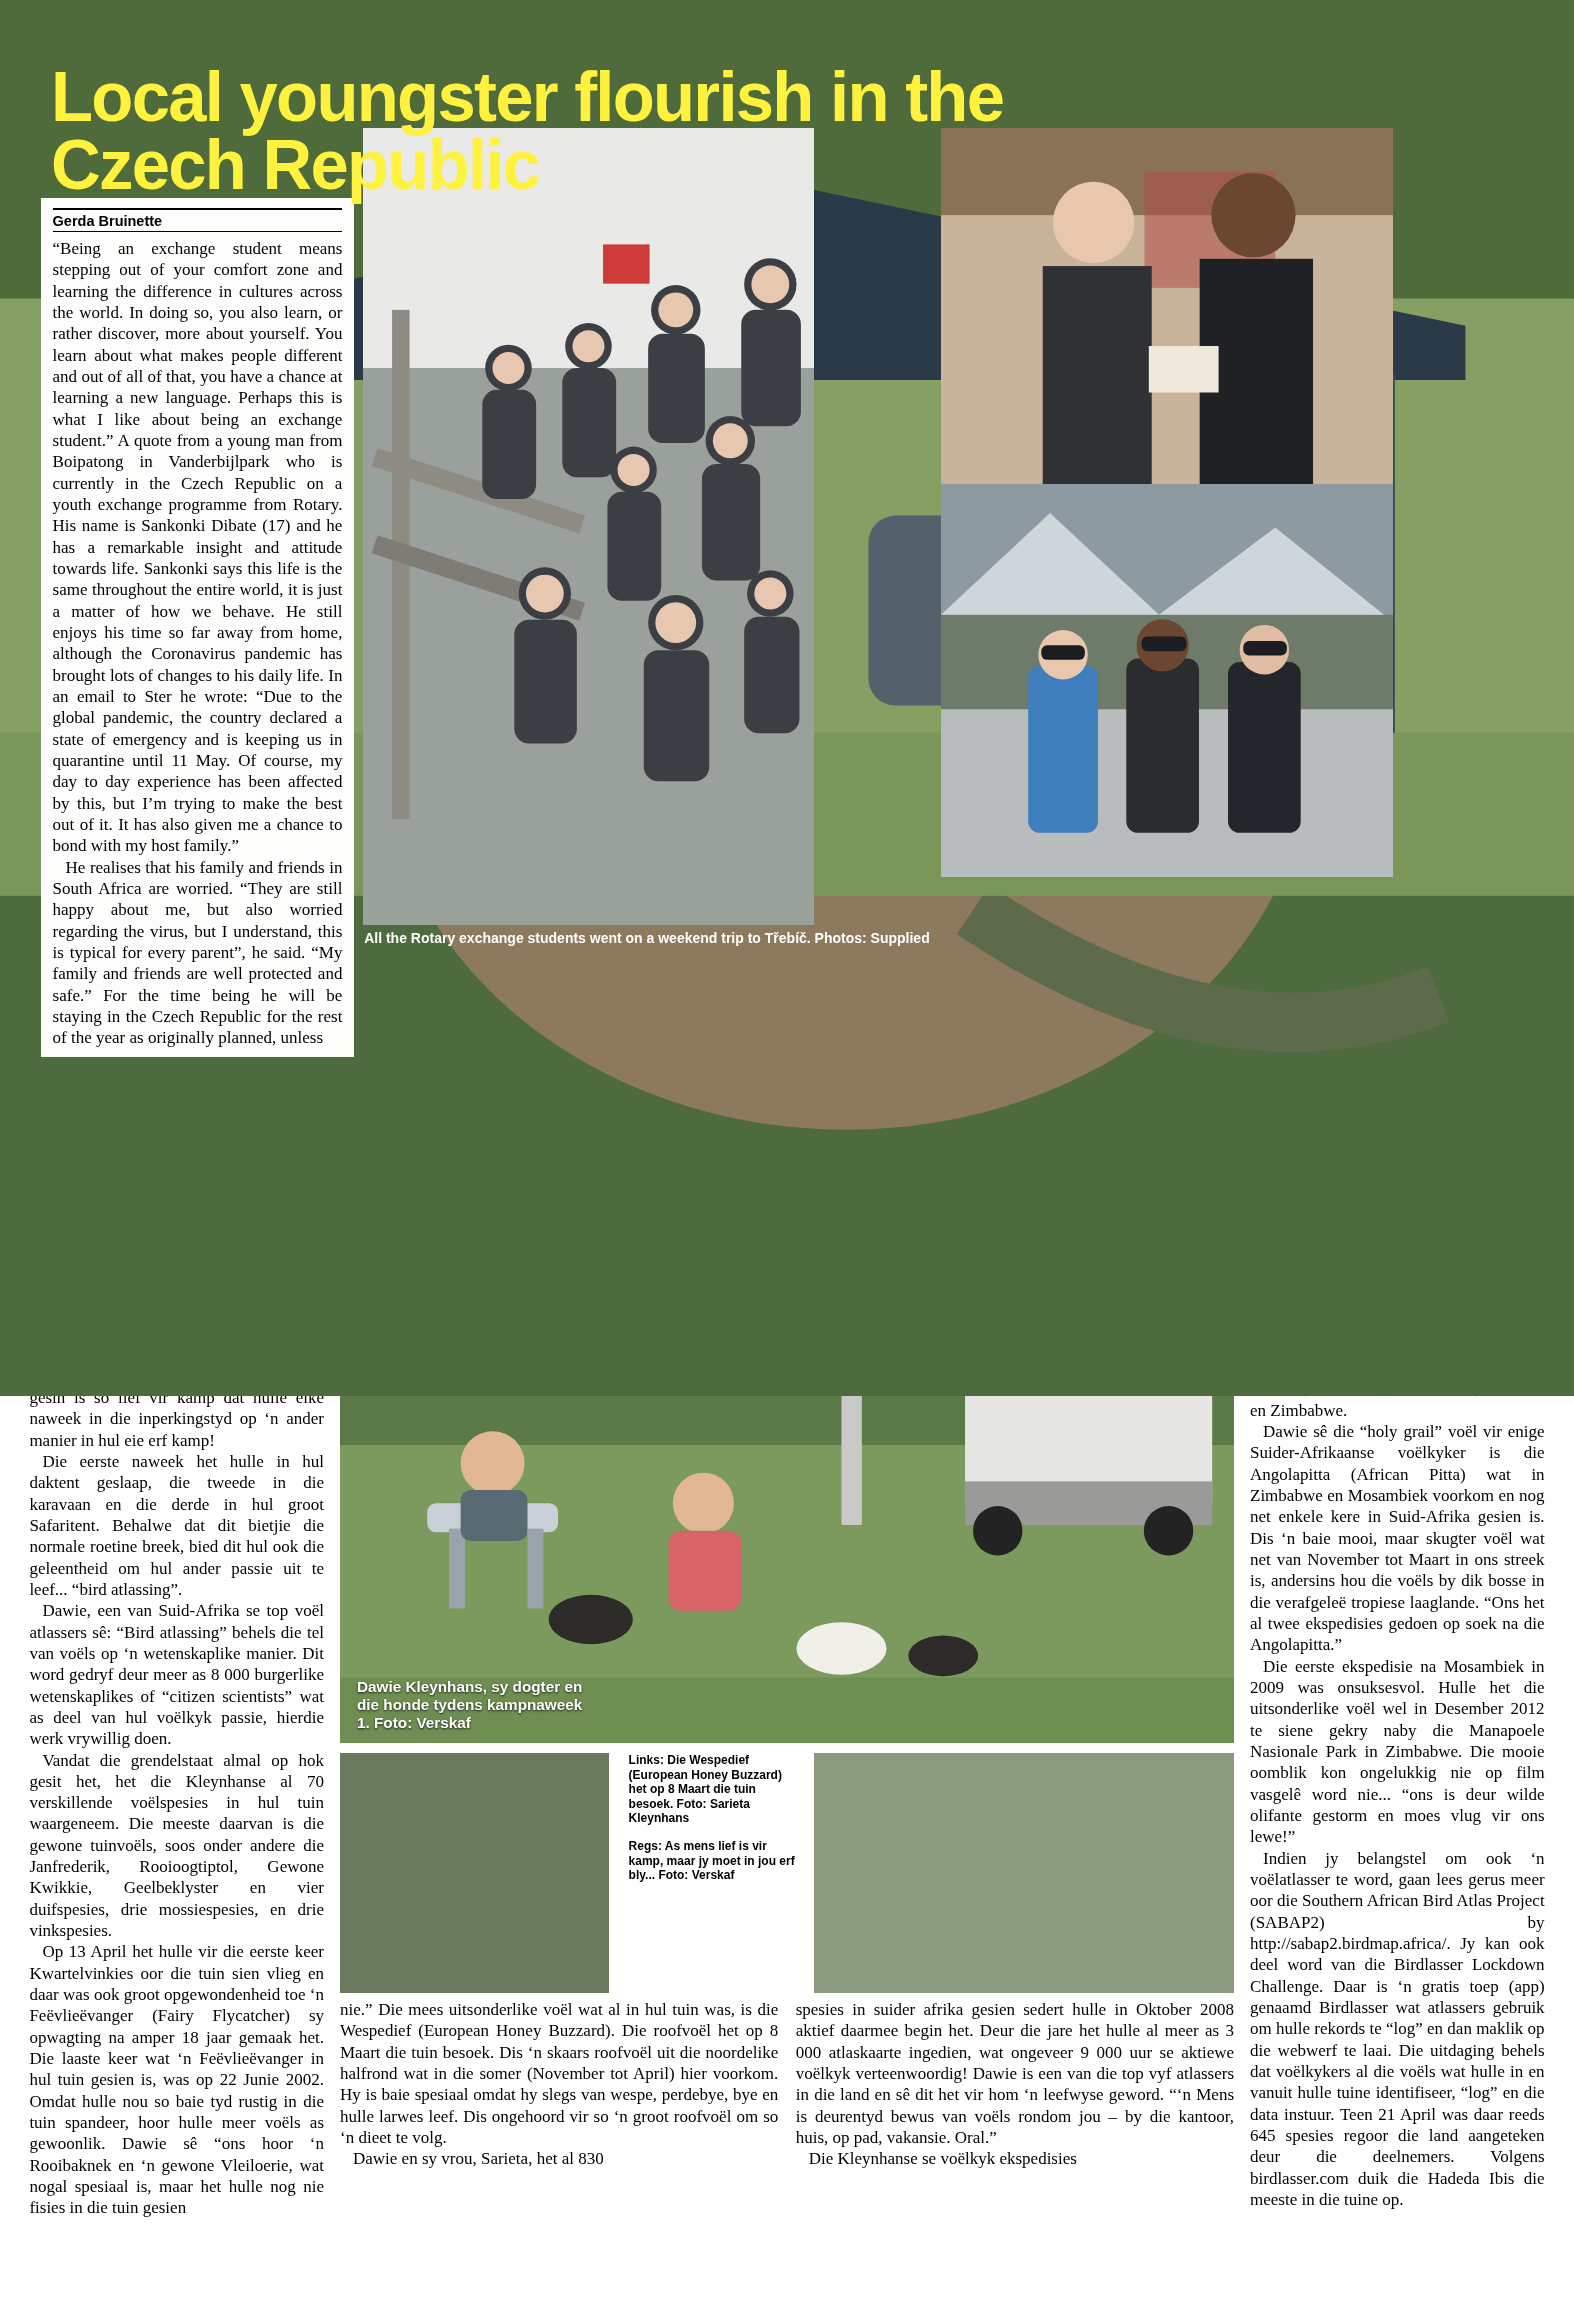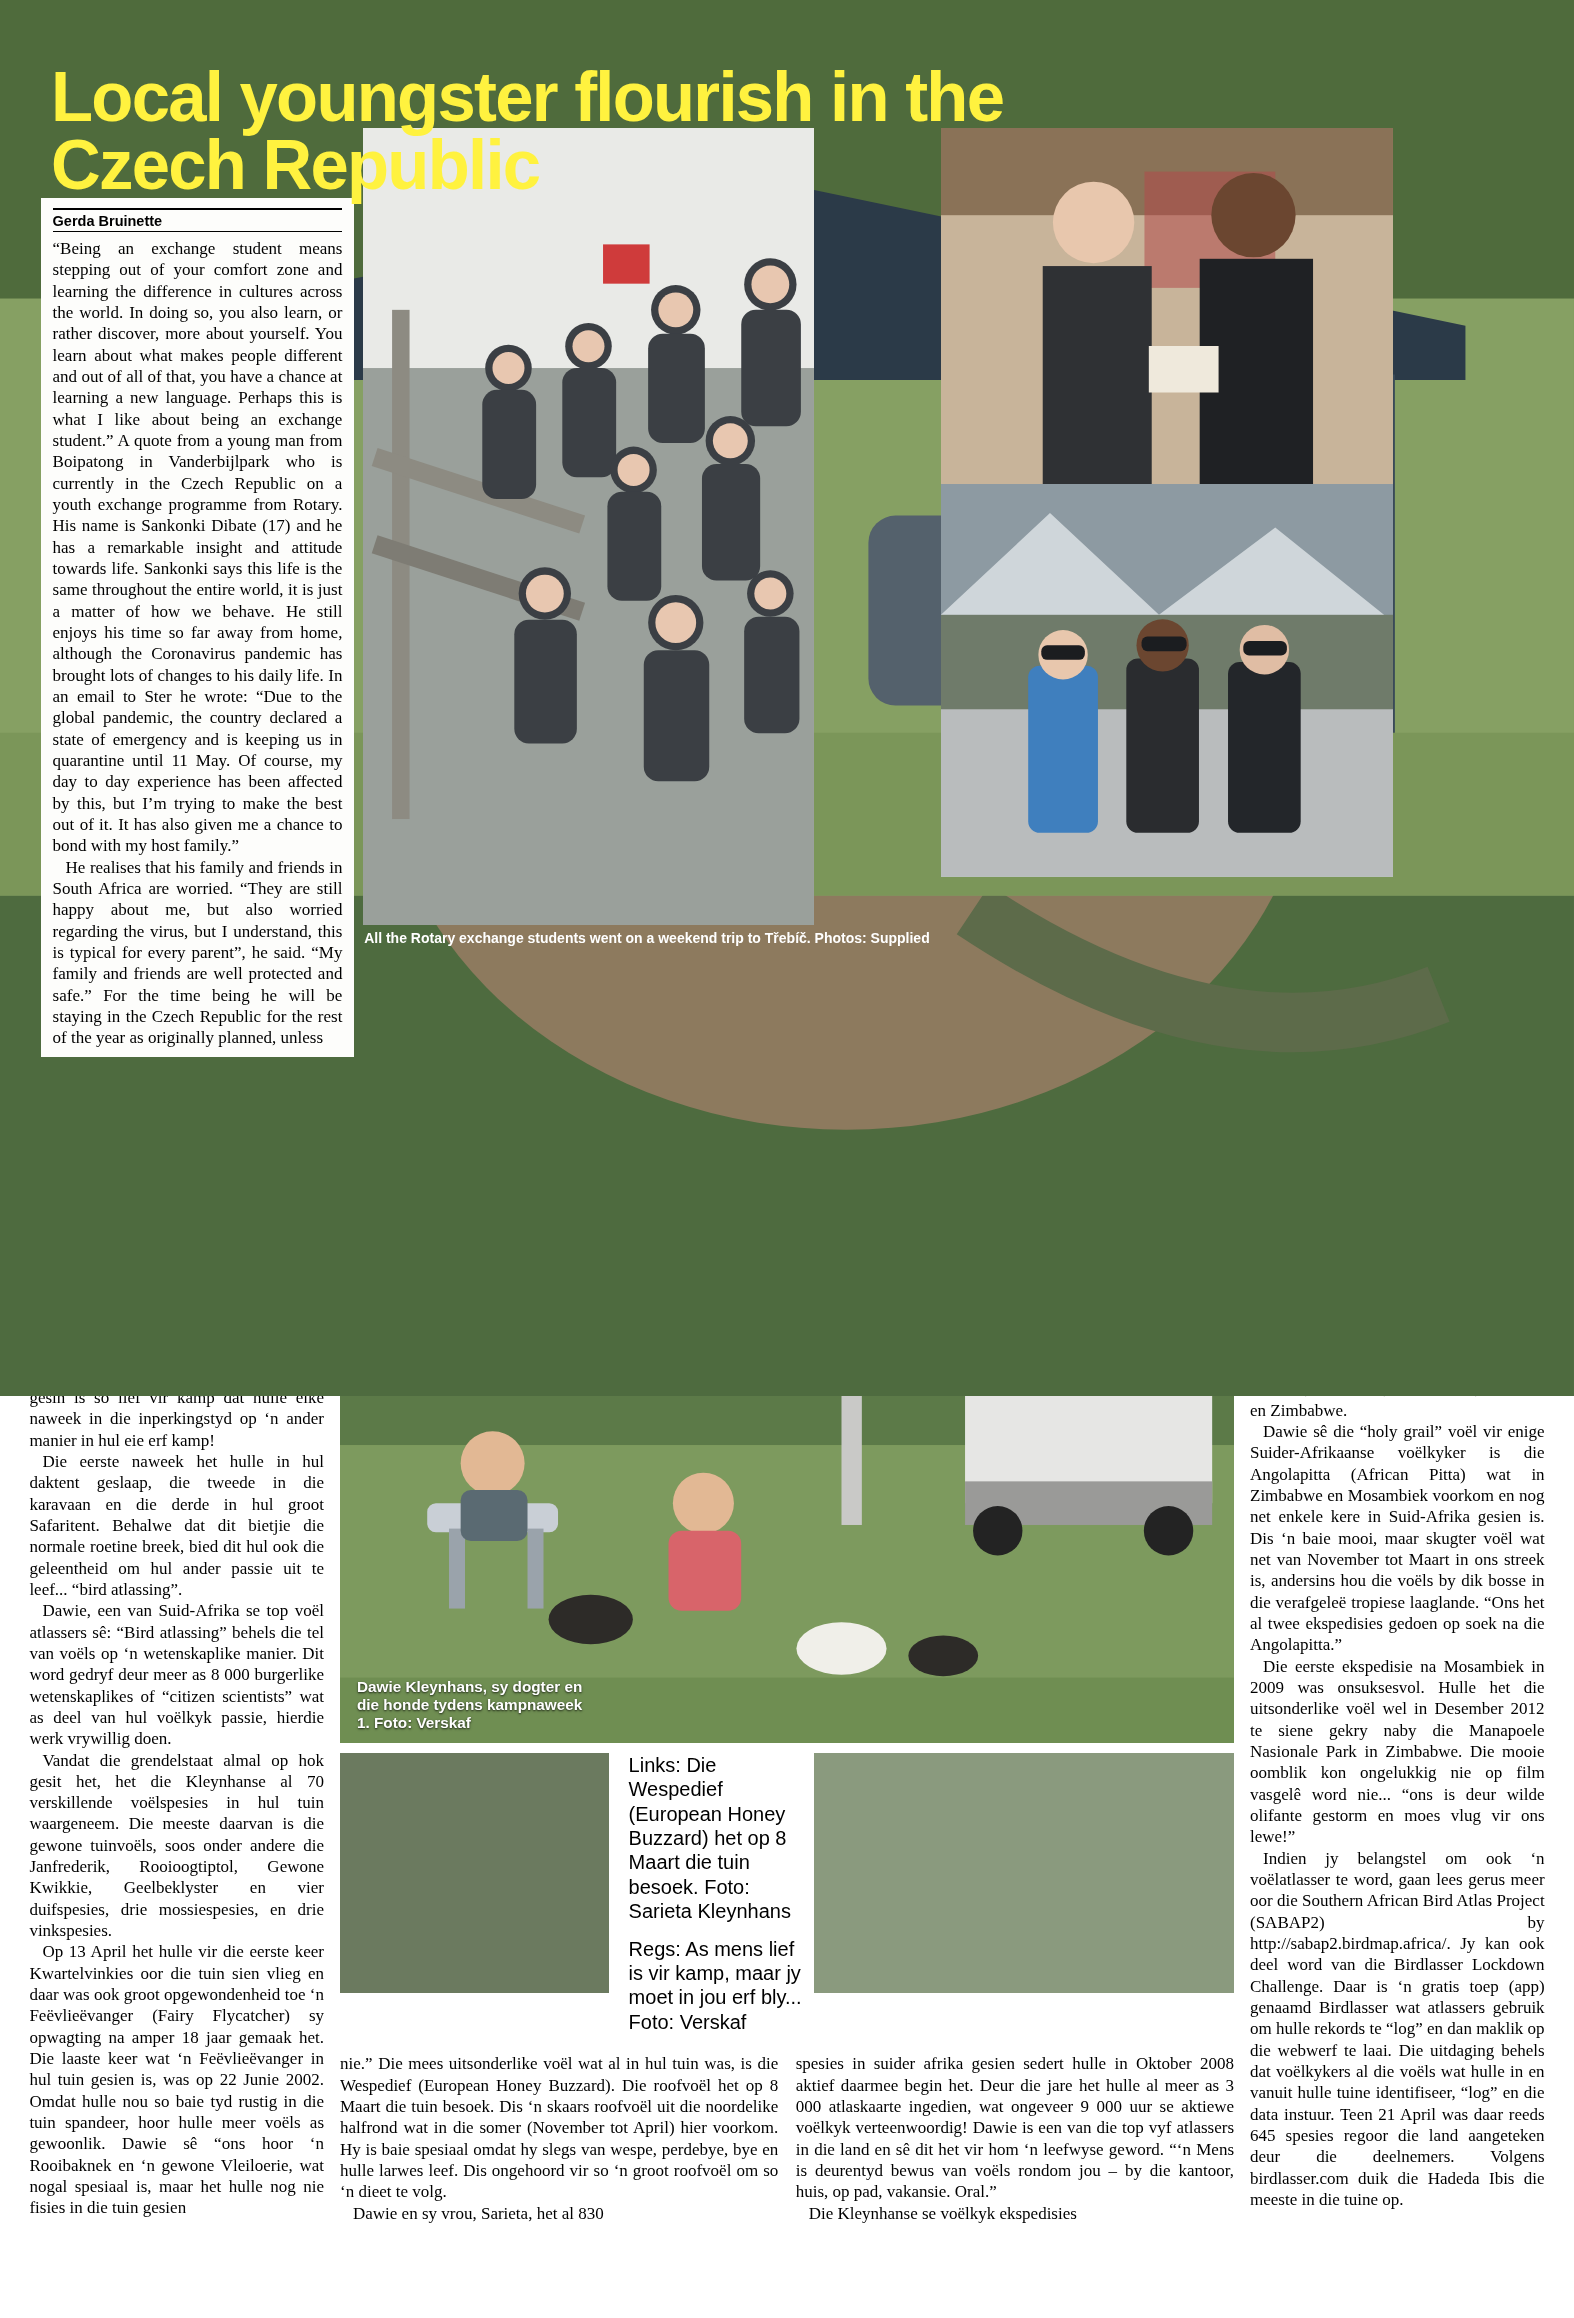--- a/index.html
+++ b/index.html
@@ -100,21 +100,21 @@
   .a2-midtop { position:relative; }
   .photo2 { width:894px; height:407px; background:#7e8e74; position:relative; overflow:hidden; }
   .ovcap {
     position:absolute; left:17px; bottom:10.2px;
     font-family:"Liberation Sans", sans-serif; font-weight:bold;
     color:#fff; font-size:15.3px; line-height:1.2; width:240px;
     text-shadow:0 0.7px 2.2px rgba(0,0,0,.8);
   }
   .a2-midrow { display:flex; gap:11.6px; margin-top:10.2px; }
   .photo3 { width:270px; height:240px; background:#6b7a5f; }
-  .midcapcol { width:174px; font-family:"Liberation Sans", sans-serif; font-weight:normal; font-size:20px; line-height:1.22;margin-left:8px; }
+  .midcapcol { width:174px; font-family:"Liberation Sans", sans-serif; font-weight:bold; font-size:12px; line-height:1.22;margin-left:8px; }
   .midcapcol p { margin:0 0 13px 0; }
   .photo4 { width:422px; height:240px; background:#8a9a7e; }
 
   .a2-midbottom { display:flex; gap:17.4px; margin-top:6px; }
   .a2-midbottom .jcol { flex:1; font-size:17px; line-height:1.255; text-align:justify; }
   .a2-midbottom .jcol p { margin:0; }
   .a2-midbottom .jcol p + p { text-indent:13px; }
 
   
   .sky { position:absolute; inset:0; }

